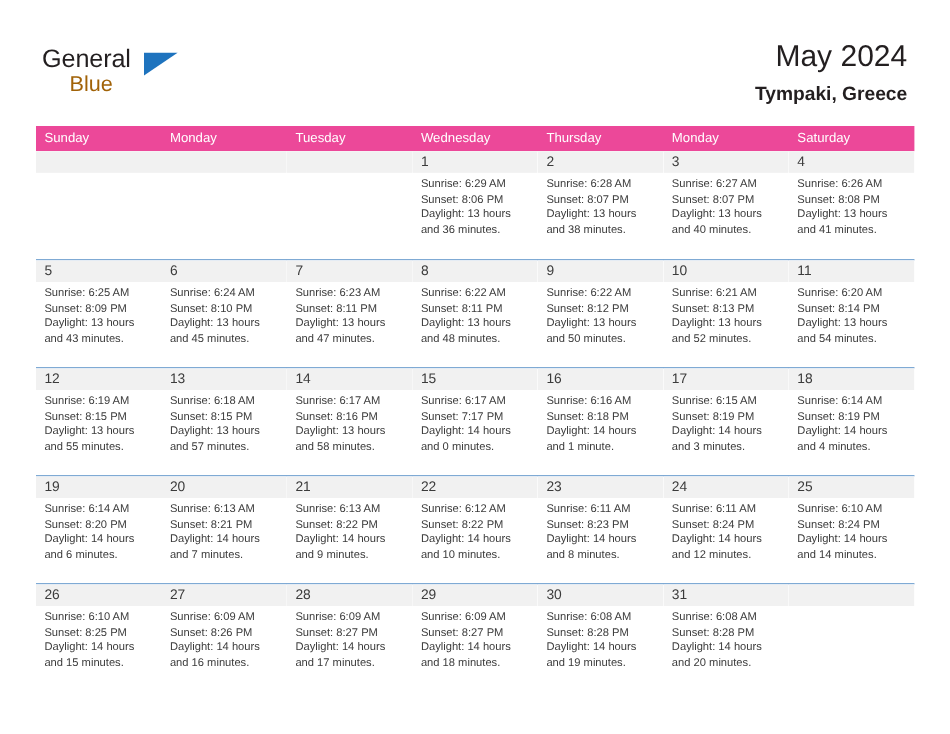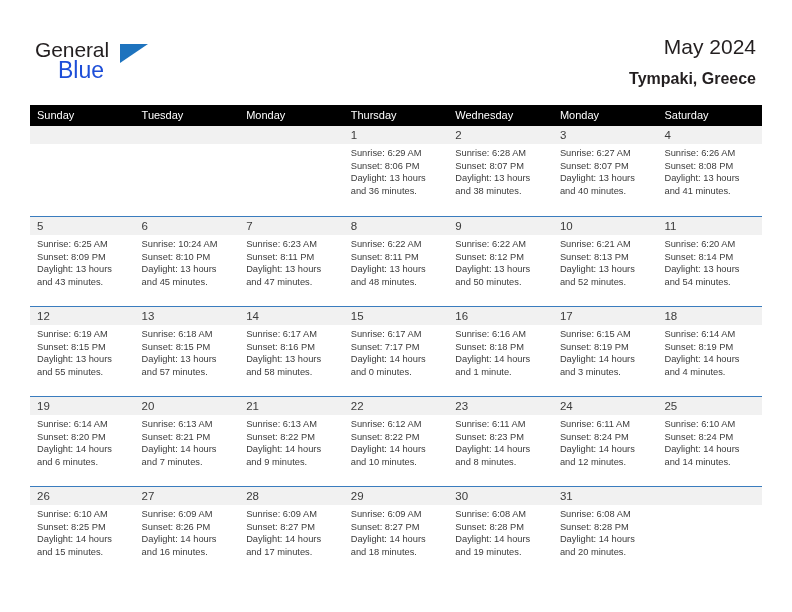--- a/index.html
+++ b/index.html
@@ -35,40 +35,40 @@
     left: 0; top: 0;
     font-size: 21px;
     color: #231f20;
     letter-spacing: -0.1px;
     line-height: 24px;
     white-space: nowrap;
   }
   .logo-blue {
     position: absolute;
     left: 23px; top: 20px;
-    font-size: 23px;
-    color: #1d4ed8;
+    font-size: 18px;
+    color: #a16207;
     line-height: 24px;
     white-space: nowrap;
   }
   .logo-tri {
     position: absolute;
     left: 85px; top: 6px;
     width: 0; height: 0;
     border-left: 28px solid #1e73be;
     border-bottom: 19px solid transparent;
   }
 
   .title-block {
     position: absolute;
     right: 36px; top: 31px;
     text-align: right;
   }
   .cal-title {
-    font-size: 21px;
+    font-size: 25px;
     color: #231f20;
     line-height: 32px;
     font-weight: normal;
     margin: 0;
     white-space: nowrap;
   }
   .cal-subtitle {
     font-size: 16px;
     color: #231f20;
     line-height: 20px;
@@ -81,21 +81,21 @@
   .calendar {
     position: absolute;
     left: 30px;
     top: 105px;
     width: 732px;
   }
   .weekday-row {
     display: flex;
     width: 732px;
     height: 21px;
-    background: #000000;
+    background: #ec4899;
   }
   .weekday {
     flex: 1 1 0;
     color: #ffffff;
     font-size: 11px;
     line-height: 21px;
     padding-left: 7px;
     white-space: nowrap;
     overflow: hidden;
   }
@@ -150,24 +150,24 @@
     <div class="title-block">
       <h1 class="cal-title">May 2024</h1>
       <p class="cal-subtitle">Tympaki, Greece</p>
     </div>
 
   </div>
 
   <div class="calendar">
     <div class="weekday-row" id="weekday-row">
         <div class="weekday">Sunday</div>
+        <div class="weekday">Monday</div>
         <div class="weekday">Tuesday</div>
-        <div class="weekday">Monday</div>
+        <div class="weekday">Wednesday</div>
         <div class="weekday">Thursday</div>
-        <div class="weekday">Wednesday</div>
         <div class="weekday">Monday</div>
         <div class="weekday">Saturday</div>
       </div>
     <div id="weeks-container">
         <div class="week-row first">
           <div class="day-cell empty">
             <div class="day-num-strip"></div>
             <div class="day-body"></div>
           </div>
           <div class="day-cell empty">
@@ -221,21 +221,21 @@
             <div class="day-body">
               <div>Sunrise: 6:25 AM</div>
               <div>Sunset: 8:09 PM</div>
               <div>Daylight: 13 hours</div>
               <div>and 43 minutes.</div>
             </div>
           </div>
           <div class="day-cell">
             <div class="day-num-strip">6</div>
             <div class="day-body">
-              <div>Sunrise: 10:24 AM</div>
+              <div>Sunrise: 6:24 AM</div>
               <div>Sunset: 8:10 PM</div>
               <div>Daylight: 13 hours</div>
               <div>and 45 minutes.</div>
             </div>
           </div>
           <div class="day-cell">
             <div class="day-num-strip">7</div>
             <div class="day-body">
               <div>Sunrise: 6:23 AM</div>
               <div>Sunset: 8:11 PM</div>

